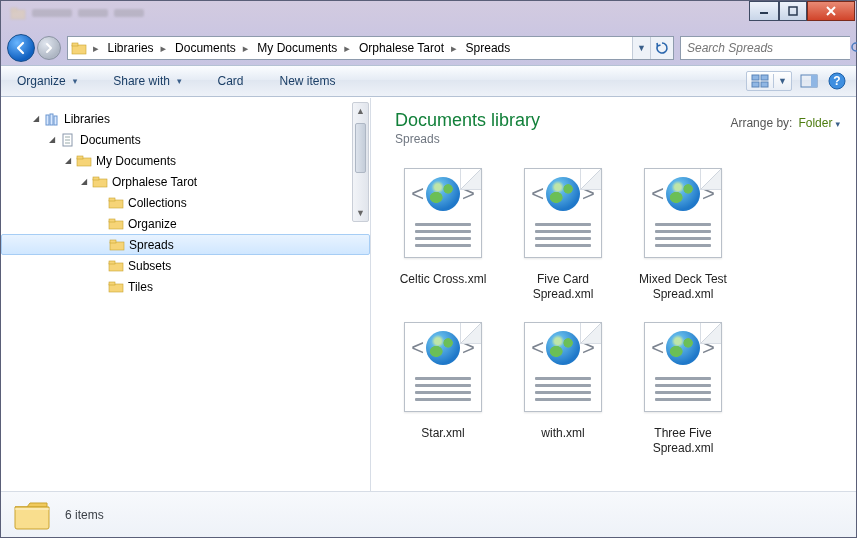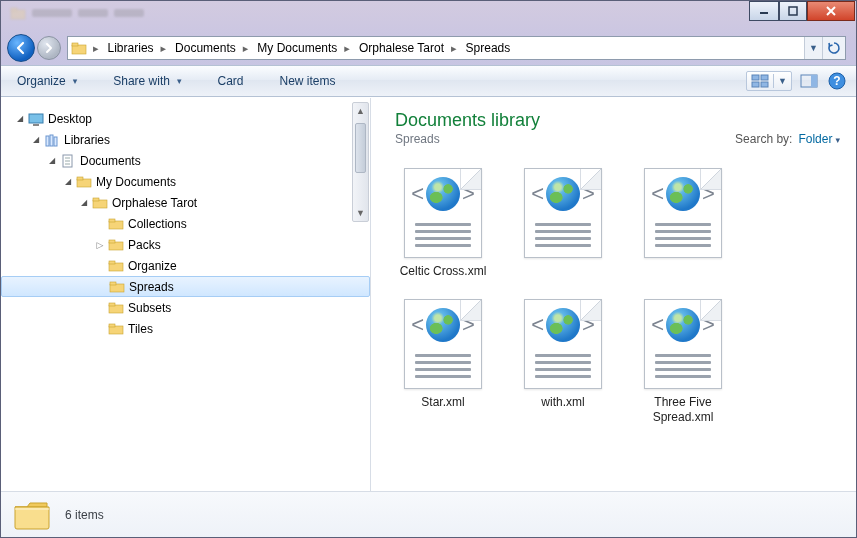--- a/index.html
+++ b/index.html
@@ -43,36 +43,36 @@
   .trow.sel { background: linear-gradient(to bottom,#e8f3ff,#d0e7ff); border:1px solid #a6cdf5; border-radius:2px; height:21px; }
   .twist { width:14px; display:inline-flex; justify-content:center; color:#5a5a5a; }
   .twist.coll::before { content:"▷"; font-size:9px; color:#888; }
   .twist.exp::before { content:"◢"; font-size:8px; color:#555; }
   .ticon { width:18px; display:inline-flex; justify-content:center; margin-right:3px; }
   .scrollstub { position:absolute; right:1px; top:4px; width:17px; height:120px; background:linear-gradient(to right,#f2f4f8,#e1e5ec); border:1px solid #c9ced7; border-radius:2px; }
   .scrollthumb { position:absolute; top:20px; left:2px; right:2px; height:50px; background:linear-gradient(to right,#dde3ec,#c4cdd9); border:1px solid #aeb7c4; border-radius:2px; }
   .scrollstub .ar { position:absolute; left:0; right:0; height:16px; display:flex; align-items:center; justify-content:center; color:#666; font-size:9px;}
   .scrollstub .ar.up{top:0;} .scrollstub .ar.dn{bottom:0;}
   .contentpane { flex:1; display:flex; flex-direction:column; padding:12px 16px 8px 24px; overflow:auto; }
-  .libhdr { display:flex; align-items:flex-end; }
+  .libhdr { display:flex; align-items:flex-start; }
   .libhdr .lt h1 { font-size:18px; color:#12803a; font-weight:400; }
   .libhdr .lt .sub { color:#6f7680; font-size:12px; margin-top:1px;}
   .arrange { margin-left:auto; display:flex; align-items:center; gap:6px; color:#555; padding-top:6px;}
-  .arrange .aval { color:#0369a1; }
+  .arrange .aval { color:#4d7c0f; }
   .filegrid { display:flex; flex-wrap:wrap; gap:20px 24px; margin-top:22px; align-content:flex-start; }
   .fileitem { width:96px; display:flex; flex-direction:column; align-items:center; }
   .filethumb { width:78px; height:90px; background:#fff; border:1px solid #b9c0c9; position:relative; box-shadow:0 1px 2px rgba(0,0,0,.1); }
   .filethumb::after { content:""; position:absolute; top:0; right:0; width:20px; height:20px; background:linear-gradient(135deg,transparent 48%, #cfd5dd 50%, #eef1f4 52%); border-left:1px solid #d8dde4; border-bottom:1px solid #d8dde4; }
   .xmlglobe { position:absolute; top:8px; left:0; right:0; display:flex; justify-content:center; align-items:center; gap:2px;}
   .xmlglobe .ang { color:#7c8490; font-size:22px; font-weight:300; }
   .globe { width:34px; height:34px; border-radius:50%; background: radial-gradient(circle at 35% 30%, #bfe5a8 0 10%, #5fb6e8 20%, #1f78c9 70%); position:relative; overflow:hidden;}
   .globe::before{content:"";position:absolute;inset:0;background:radial-gradient(ellipse at 30% 60%, #6bbf57 0 18%, transparent 20%), radial-gradient(ellipse at 65% 35%, #6bbf57 0 14%, transparent 16%);}
   .xlines { position:absolute; left:10px; right:10px; bottom:10px; }
   .xlines div { height:3px; background:#9aa2ad; margin-top:4px; border-radius:1px;}
-  .flabel { text-align:center; margin-top:6px; line-height:1.25; color:#222; }
+  .flabel { text-align:center; margin-top:14px; line-height:1.25; color:#222; }
   .statusbar { height:46px; border-top:1px solid #d7dde6; background:linear-gradient(to bottom,#f7f9fc,#eef2f8); display:flex; align-items:center; padding:0 12px; gap:14px;}
   .bigfolder { width:38px; height:32px; }
   .statustext { color:#3a3f46; }
   .chev { font-size:9px; color:#3a5f8a; }
   
   .fld { fill:#f6d477; stroke:#caa32f; stroke-width:.6; }
   .fldlib { fill:#d9e9ff; stroke:#6a95cf; }
   .triR::before{content:"▸"; color:#666; font-size:11px;}
   .dd::after{content:"▾"; font-size:9px; margin-left:3px; color:#3a5f8a;}
 </style>
@@ -141,20 +141,29 @@
           <span class="crumbarrow triR"></span>
         <span class="crumb">Spreads</span>
       </div>
       <div class="addrsplit">
           <span class="chev">▼</span>
         </div>
       <div class="addrsplit">
           <svg width="14" height="14">
             <path d="M7 2 a5 5 0 1 1 -4.5 2.8" fill="none" stroke="#2a66ad" stroke-width="1.6"></path>
             <path d="M2 2 L2.5 5 L5.5 4" fill="none" stroke="#2a66ad" stroke-width="1.6"></path>
+          </svg>
+        </div>
+    </div>
+    <div class="searchbox">
+      <input placeholder="Search Spreads" style="">
+      <div class="sicon">
+          <svg width="14" height="14">
+            <circle cx="6" cy="6" r="4" fill="none" stroke="#4a7abf" stroke-width="1.5"></circle>
+            <line x1="9" y1="9" x2="13" y2="13" stroke="#4a7abf" stroke-width="1.5"></line>
           </svg>
         </div>
     </div>
   </div>
 
   <div class="toolbar">
     <div class="tbutton dd">Organize</div>
     <div style="width:12px"></div>
     <div class="tbutton dd">Share with</div>
     <div style="width:12px"></div>
@@ -189,30 +198,20 @@
   <div class="thclient">
     <div class="navpane">
       <div class="scrollstub">
         <div class="ar up">▲</div>
           <div class="scrollthumb"></div>
           <div class="ar dn">▼</div>
       </div>
       <div class="tree">
         <ul>
           <li>
-            <div class="trow" style="padding-left:12px">
-              <span class="twist exp"></span>
-              <span class="ticon">
-                  <svg width="16" height="14">
-                    <rect x="1" y="2" width="14" height="9" fill="#79c0e8" stroke="#3a7fae"></rect>
-                    <rect x="5" y="12" width="6" height="2" fill="#888"></rect>
-                  </svg>
-                </span>
-              <span>Desktop</span>
-            </div>
             <ul>
               <li>
                 <div class="trow" style="padding-left:28px">
                   <span class="twist exp"></span>
                   <span class="ticon">
                       <svg width="16" height="14">
                         <rect x="2" y="3" width="3" height="10" class="fldlib"></rect>
                         <rect x="6" y="2" width="3" height="11" class="fldlib"></rect>
                         <rect x="10" y="4" width="3" height="9" class="fldlib"></rect>
                       </svg>
@@ -265,32 +264,20 @@
                                       <svg width="16" height="13">
                                         <rect x="1" y="4" width="14" height="8" class="fld"></rect>
                                         <rect x="1" y="2" width="6" height="3" class="fld"></rect>
                                       </svg>
                                     </span>
                                     <span>Collections</span>
                                   </div>
                                 </li>
                               <li>
                                   <div class="trow" style="padding-left:92px">
-                                    <span class="twist coll"></span>
-                                    <span class="ticon">
-                                      <svg width="16" height="13">
-                                        <rect x="1" y="4" width="14" height="8" class="fld"></rect>
-                                        <rect x="1" y="2" width="6" height="3" class="fld"></rect>
-                                      </svg>
-                                    </span>
-                                    <span>Packs</span>
-                                  </div>
-                                </li>
-                              <li>
-                                  <div class="trow" style="padding-left:92px">
                                     <span class="twist"></span>
                                     <span class="ticon">
                                       <svg width="16" height="13">
                                         <rect x="1" y="4" width="14" height="8" class="fld"></rect>
                                         <rect x="1" y="2" width="6" height="3" class="fld"></rect>
                                       </svg>
                                     </span>
                                     <span>Organize</span>
                                   </div>
                                 </li>
@@ -344,21 +331,21 @@
       </div>
     </div>
 
     <div class="contentpane">
       <div class="libhdr">
         <div class="lt">
           <h1>Documents library</h1>
           <div class="sub">Spreads</div>
         </div>
         <div class="arrange">
-          <span>Search by:</span>
+          <span>Arrange by:</span>
           <span class="aval dd">Folder</span>
         </div>
       </div>
 
       <div class="filegrid">
         <div class="fileitem">
           <div class="filethumb">
               <div class="xmlglobe">
                 <span class="ang">&lt;</span>
                 <div class="globe"></div>
@@ -380,35 +367,37 @@
                 <div class="globe"></div>
                 <span class="ang">&gt;</span>
               </div>
               <div class="xlines">
                 <div></div>
                 <div></div>
                 <div></div>
                 <div></div>
               </div>
             </div>
-        </div>
-        <div class="fileitem">
-          <div class="filethumb">
-              <div class="xmlglobe">
-                <span class="ang">&lt;</span>
-                <div class="globe"></div>
-                <span class="ang">&gt;</span>
-              </div>
-              <div class="xlines">
-                <div></div>
-                <div></div>
-                <div></div>
-                <div></div>
-              </div>
-            </div>
+          <div class="flabel">Five Card Spread.xml</div>
+        </div>
+        <div class="fileitem">
+          <div class="filethumb">
+              <div class="xmlglobe">
+                <span class="ang">&lt;</span>
+                <div class="globe"></div>
+                <span class="ang">&gt;</span>
+              </div>
+              <div class="xlines">
+                <div></div>
+                <div></div>
+                <div></div>
+                <div></div>
+              </div>
+            </div>
+          <div class="flabel">Mixed Deck Test Spread.xml</div>
         </div>
         <div class="fileitem">
           <div class="filethumb">
               <div class="xmlglobe">
                 <span class="ang">&lt;</span>
                 <div class="globe"></div>
                 <span class="ang">&gt;</span>
               </div>
               <div class="xlines">
                 <div></div>

